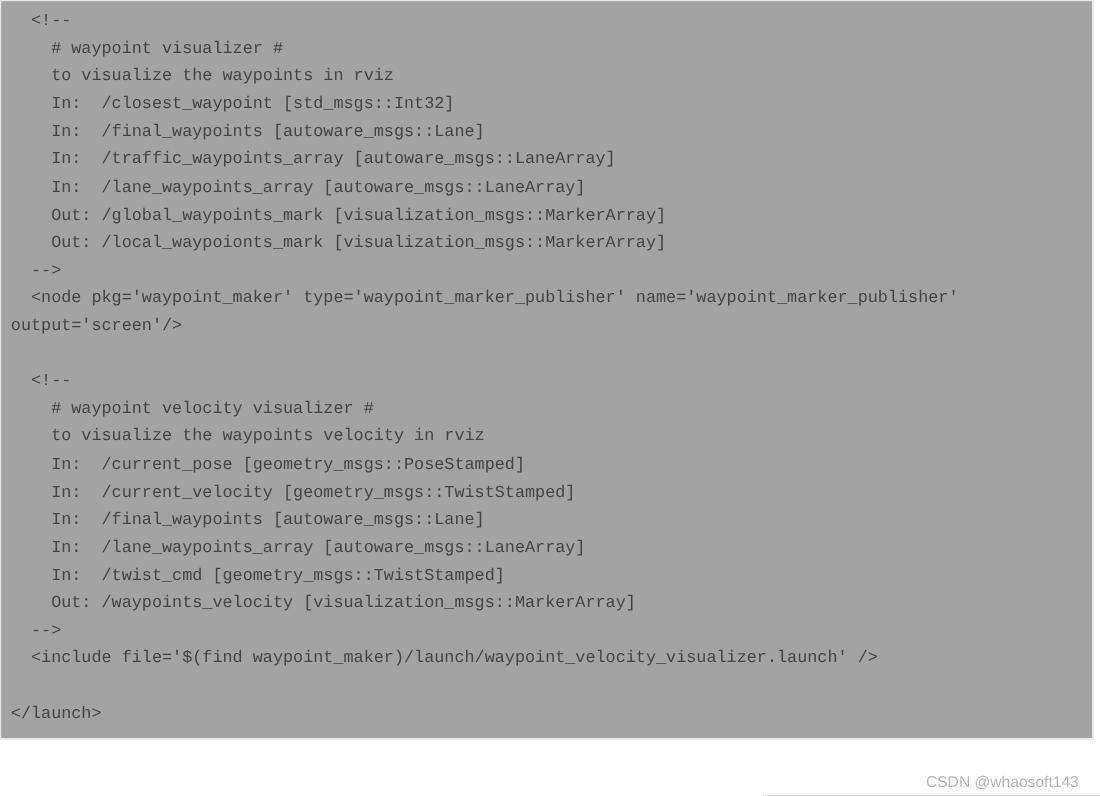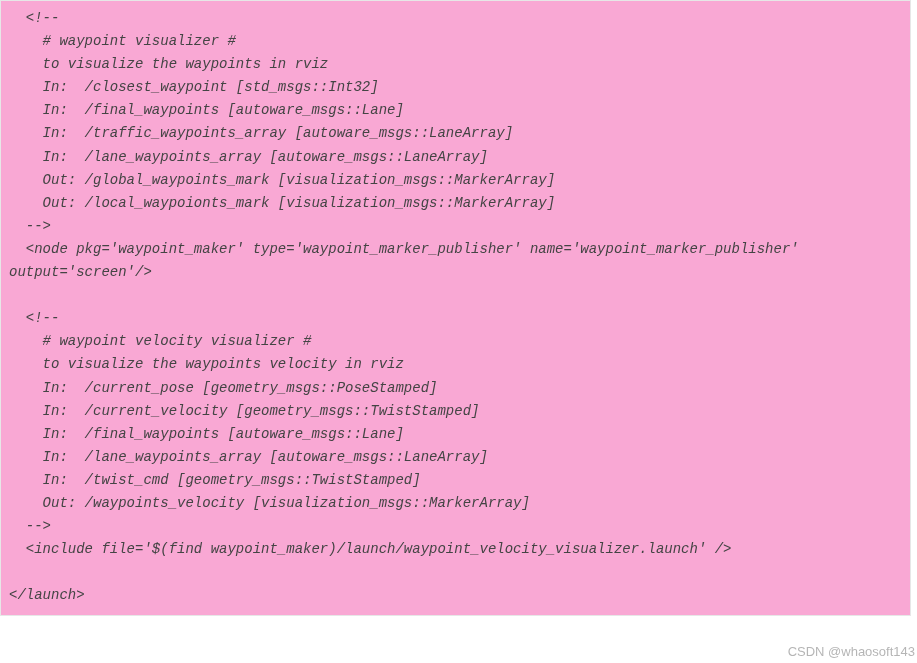--- a/index.html
+++ b/index.html
@@ -8,32 +8,31 @@
     background: #ffffff;
     font-family: Consolas, "Courier New", monospace;
     font-size: 14px;
     color: #444;
     width: 917px;
     height: 663px;
     box-sizing: border-box;
     position: relative;
   }
   .code-block {
-    background: #f9a8d4;
+    background: #a3a3a3;
     border: 1px solid #e7e7e7;
     padding: 6px 8px 8px 8px;
     white-space: pre;
     line-height: 1.65;
     margin: 0 6px 12px 0;
     overflow: hidden;
-    font-style: italic;
   }
   .watermark {
     position: absolute;
-    right: 2px;
+    right: 18px;
     bottom: 4px;
     font-family: Arial, sans-serif;
     font-size: 13px;
     color: rgba(120,120,120,0.55);
   }
 </style>
 </head>
 <body>
 
 <div class="code-block"><span>  &lt;!--</span>

